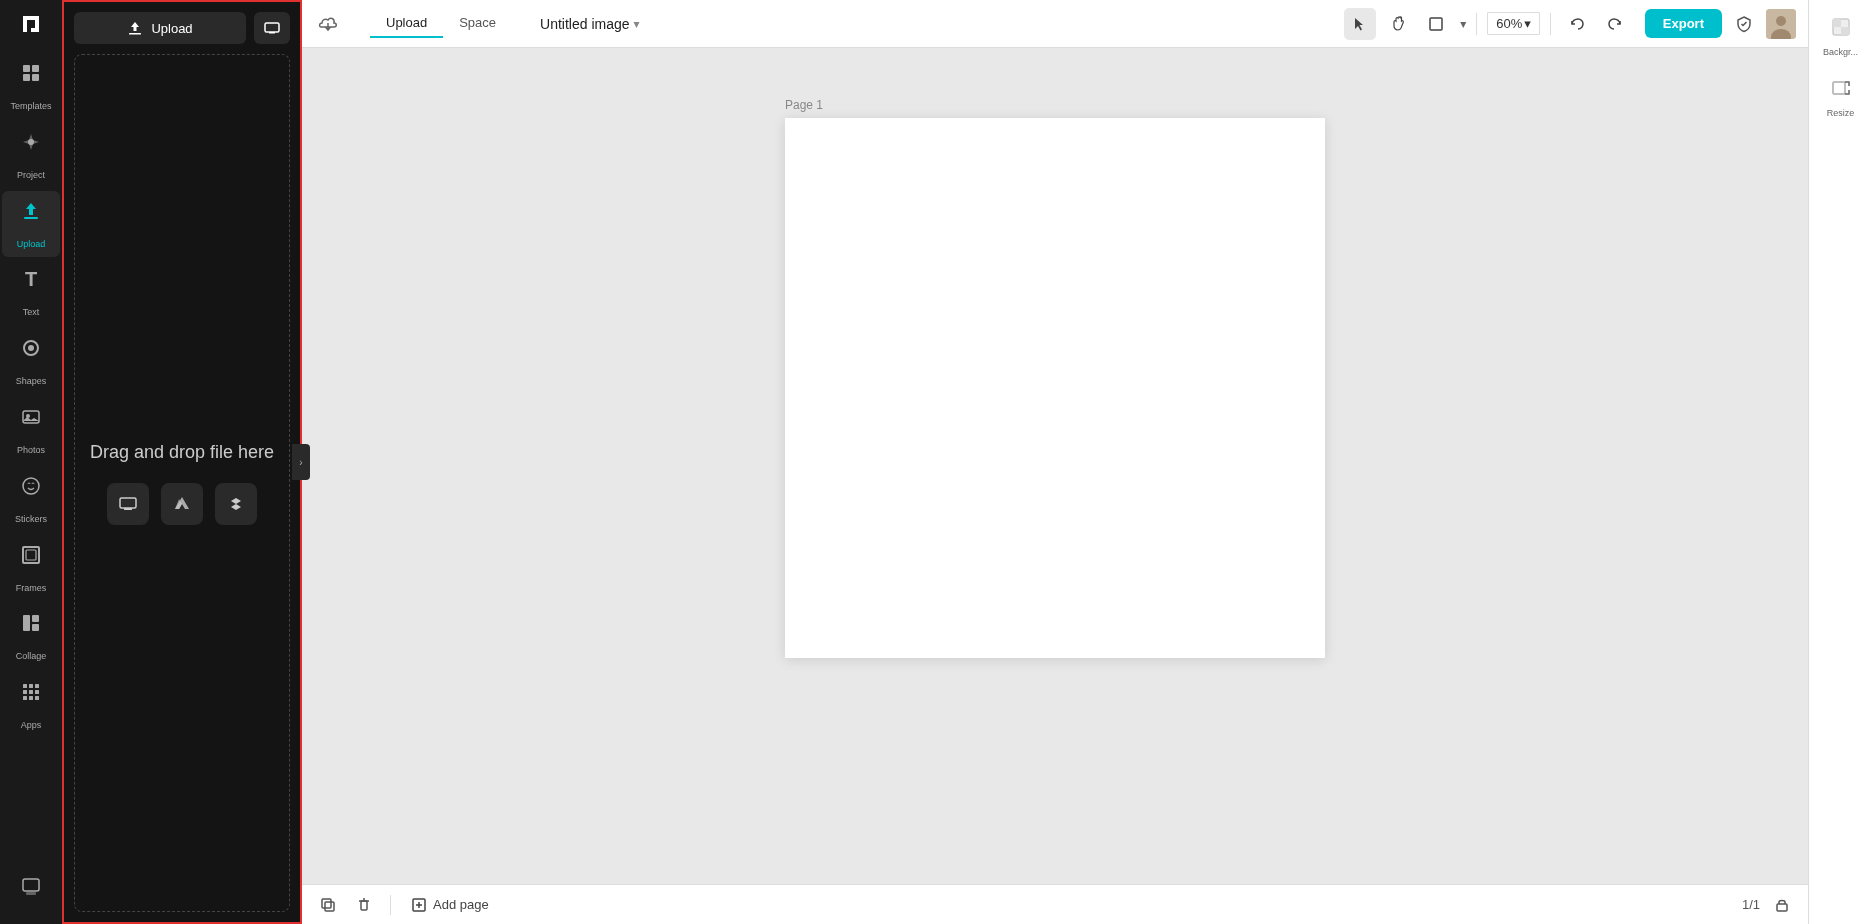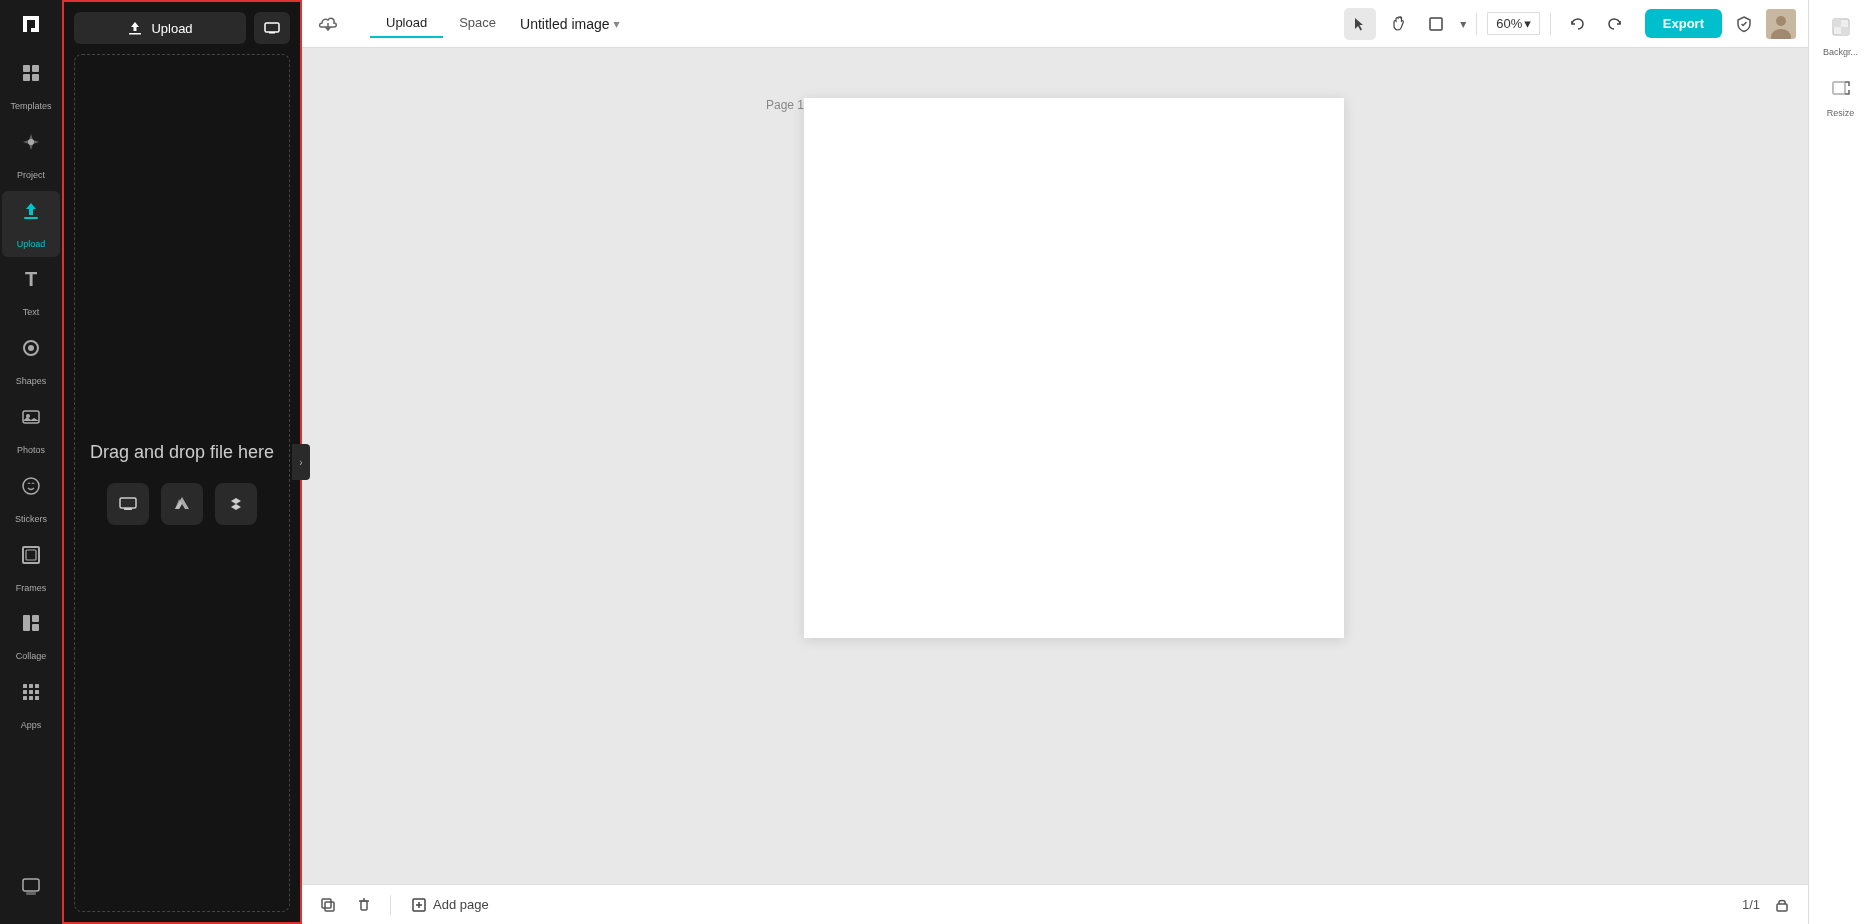--- a/index.html
+++ b/index.html
@@ -277,21 +277,21 @@
       flex: 1;
       display: flex;
       align-items: flex-start;
       justify-content: center;
       padding: 30px;
       overflow: auto;
       position: relative;
     }
     .canvas-wrapper {
       display: flex;
-      flex-direction: row;
+      flex-direction: column;
       align-items: flex-start;
       margin-top: 20px;
     }
     .canvas-page-label {
       font-size: 12px;
       color: #888;
       margin-bottom: 6px;
     }
     .canvas-page {
       width: 540px;
@@ -571,21 +571,21 @@
 
     <div class="top-nav-tabs">
       <div class="top-nav-tab active">
         <span>Upload</span>
       </div>
       <div class="top-nav-tab">
         <span>Space</span>
       </div>
     </div>
 
-    <div style="display:flex;align-items:center;gap:4px;">
+    <div style="margin-left:20px;display:flex;align-items:center;gap:4px;">
       <span style="font-size:14px;font-weight:500;color:#222;">Untitled image</span>
       <span style="font-size:12px;color:#888;">▾</span>
     </div>
 
     <div class="toolbar-center">
       <button class="tool-btn active">
         <svg width="16" height="16" viewBox="0 0 16 16" fill="currentColor">
           <path d="M3 2 L3 13 L6 10 L8.5 14.5 L10 13.5 L7.5 9 L11 9 Z"></path>
         </svg>
       </button>

